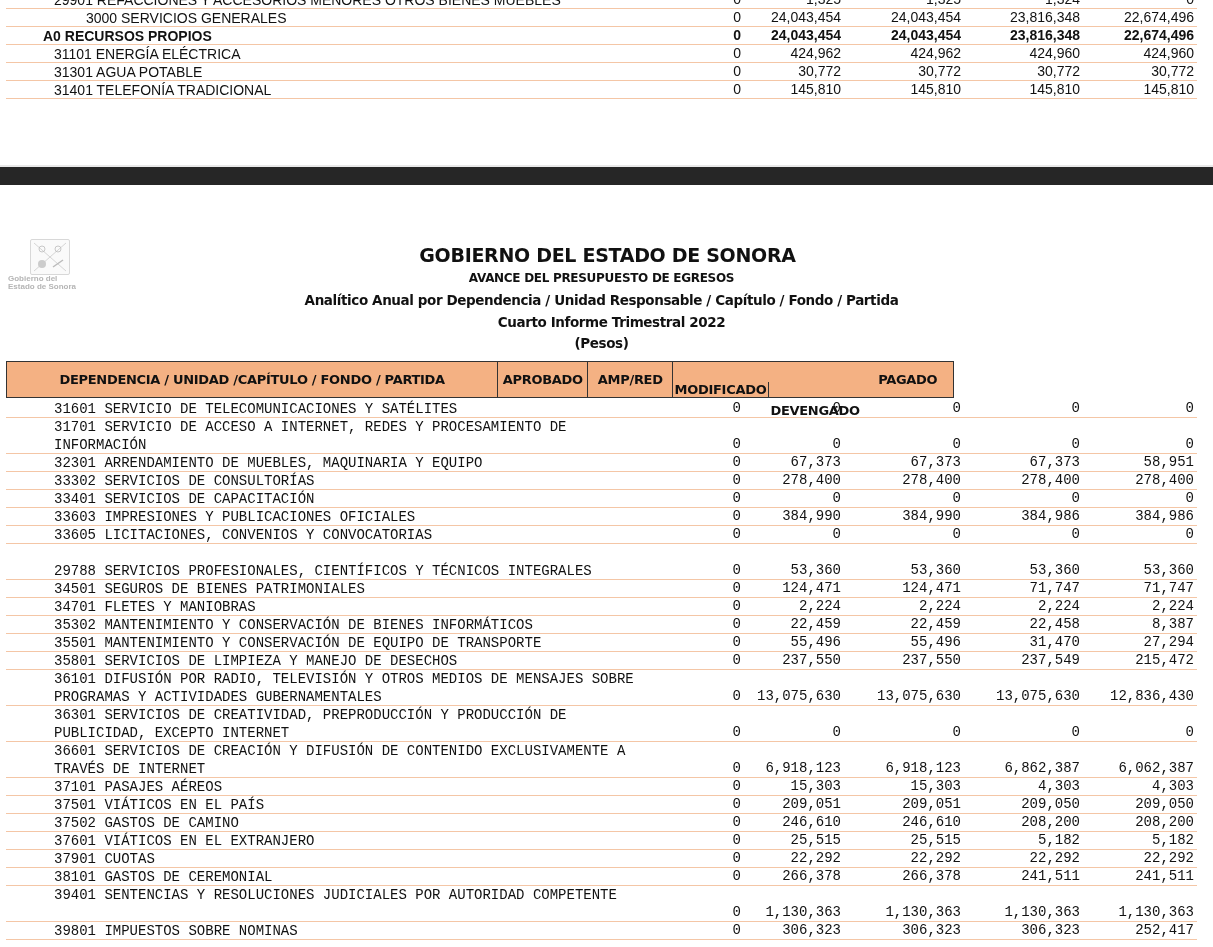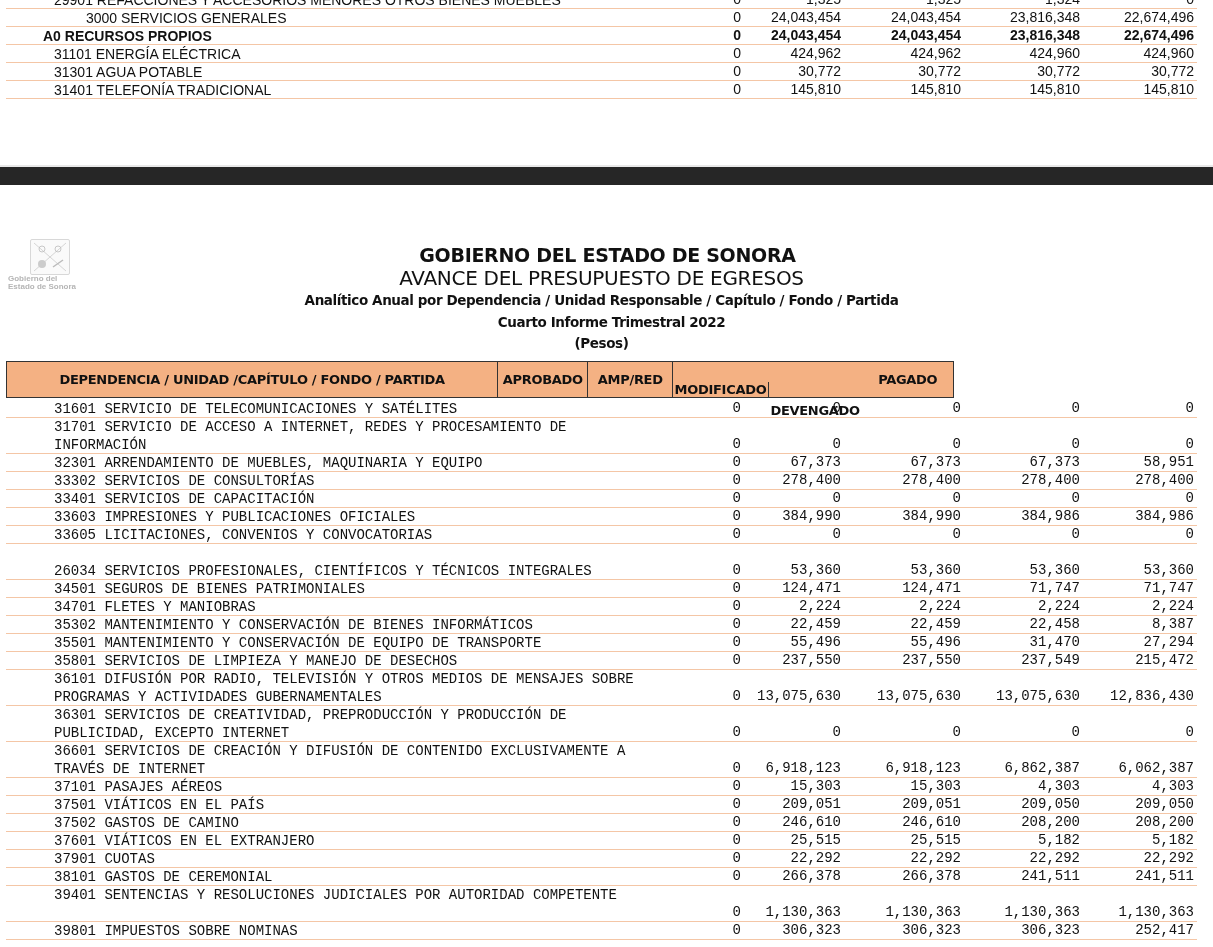--- a/index.html
+++ b/index.html
@@ -45,21 +45,21 @@
   .logo-box {
     position: absolute; left: 22px; top: 0; width: 38px; height: 34px;
     border: 1px solid #d8d8d8; border-radius: 2px; background: #fafafa;
   }
   .logo-text {
     position: absolute; left: 0; top: 36px; width: 90px; text-align: left;
     font-size: 8px; line-height: 8px; color: #b5b5b5; font-weight: bold;
   }
   .titles { position: absolute; left: 0; top: 56px; width: 1203px; text-align: center; font-family: "DejaVu Sans", sans-serif; }
   .t1 { font-size: 19px; font-weight: bold; line-height: 24px; letter-spacing: -0.3px; padding-left: 12px; }
-  .t2 { font-size: 20px; font-weight: normal; line-height: 22px; letter-spacing: -0.3px; }
+  .t2 { font-size: 12px; font-weight: bold; line-height: 22px; letter-spacing: -0.3px; }
   .t3 { font-size: 13.5px; font-weight: bold; line-height: 22px; letter-spacing: -0.4px; }
   .t4 { font-size: 13.5px; font-weight: bold; line-height: 22px; letter-spacing: -0.4px; margin-left: 20px; }
   .t5 { font-size: 13.5px; font-weight: bold; line-height: 20px; letter-spacing: -0.4px; }
 
   .thead {
     position: absolute; left: 6px; top: 174px; width: 948px; height: 37px;
     background: #f4b183; border: 1.5px solid #333; box-sizing: border-box;
     display: flex; font-family: "DejaVu Sans", sans-serif; font-weight: bold; font-size: 13px;
   }
   .thead .th {
@@ -213,21 +213,21 @@
       <div class="row">
         <span class="desc">33605 LICITACIONES, CONVENIOS Y CONVOCATORIAS</span>
         <span class="num n1">0</span>
         <span class="num n2">0</span>
         <span class="num n3">0</span>
         <span class="num n4">0</span>
         <span class="num n5">0</span>
       </div>
       <div class="row blank-gap"></div>
       <div class="row">
-        <span class="desc">26034 SERVICIOS PROFESIONALES, CIENTÍFICOS Y TÉCNICOS INTEGRALES</span>
+        <span class="desc">29788 SERVICIOS PROFESIONALES, CIENTÍFICOS Y TÉCNICOS INTEGRALES</span>
         <span class="num n1">0</span>
         <span class="num n2">53,360</span>
         <span class="num n3">53,360</span>
         <span class="num n4">53,360</span>
         <span class="num n5">53,360</span>
       </div>
       <div class="row">
         <span class="desc">34501 SEGUROS DE BIENES PATRIMONIALES</span>
         <span class="num n1">0</span>
         <span class="num n2">124,471</span>

